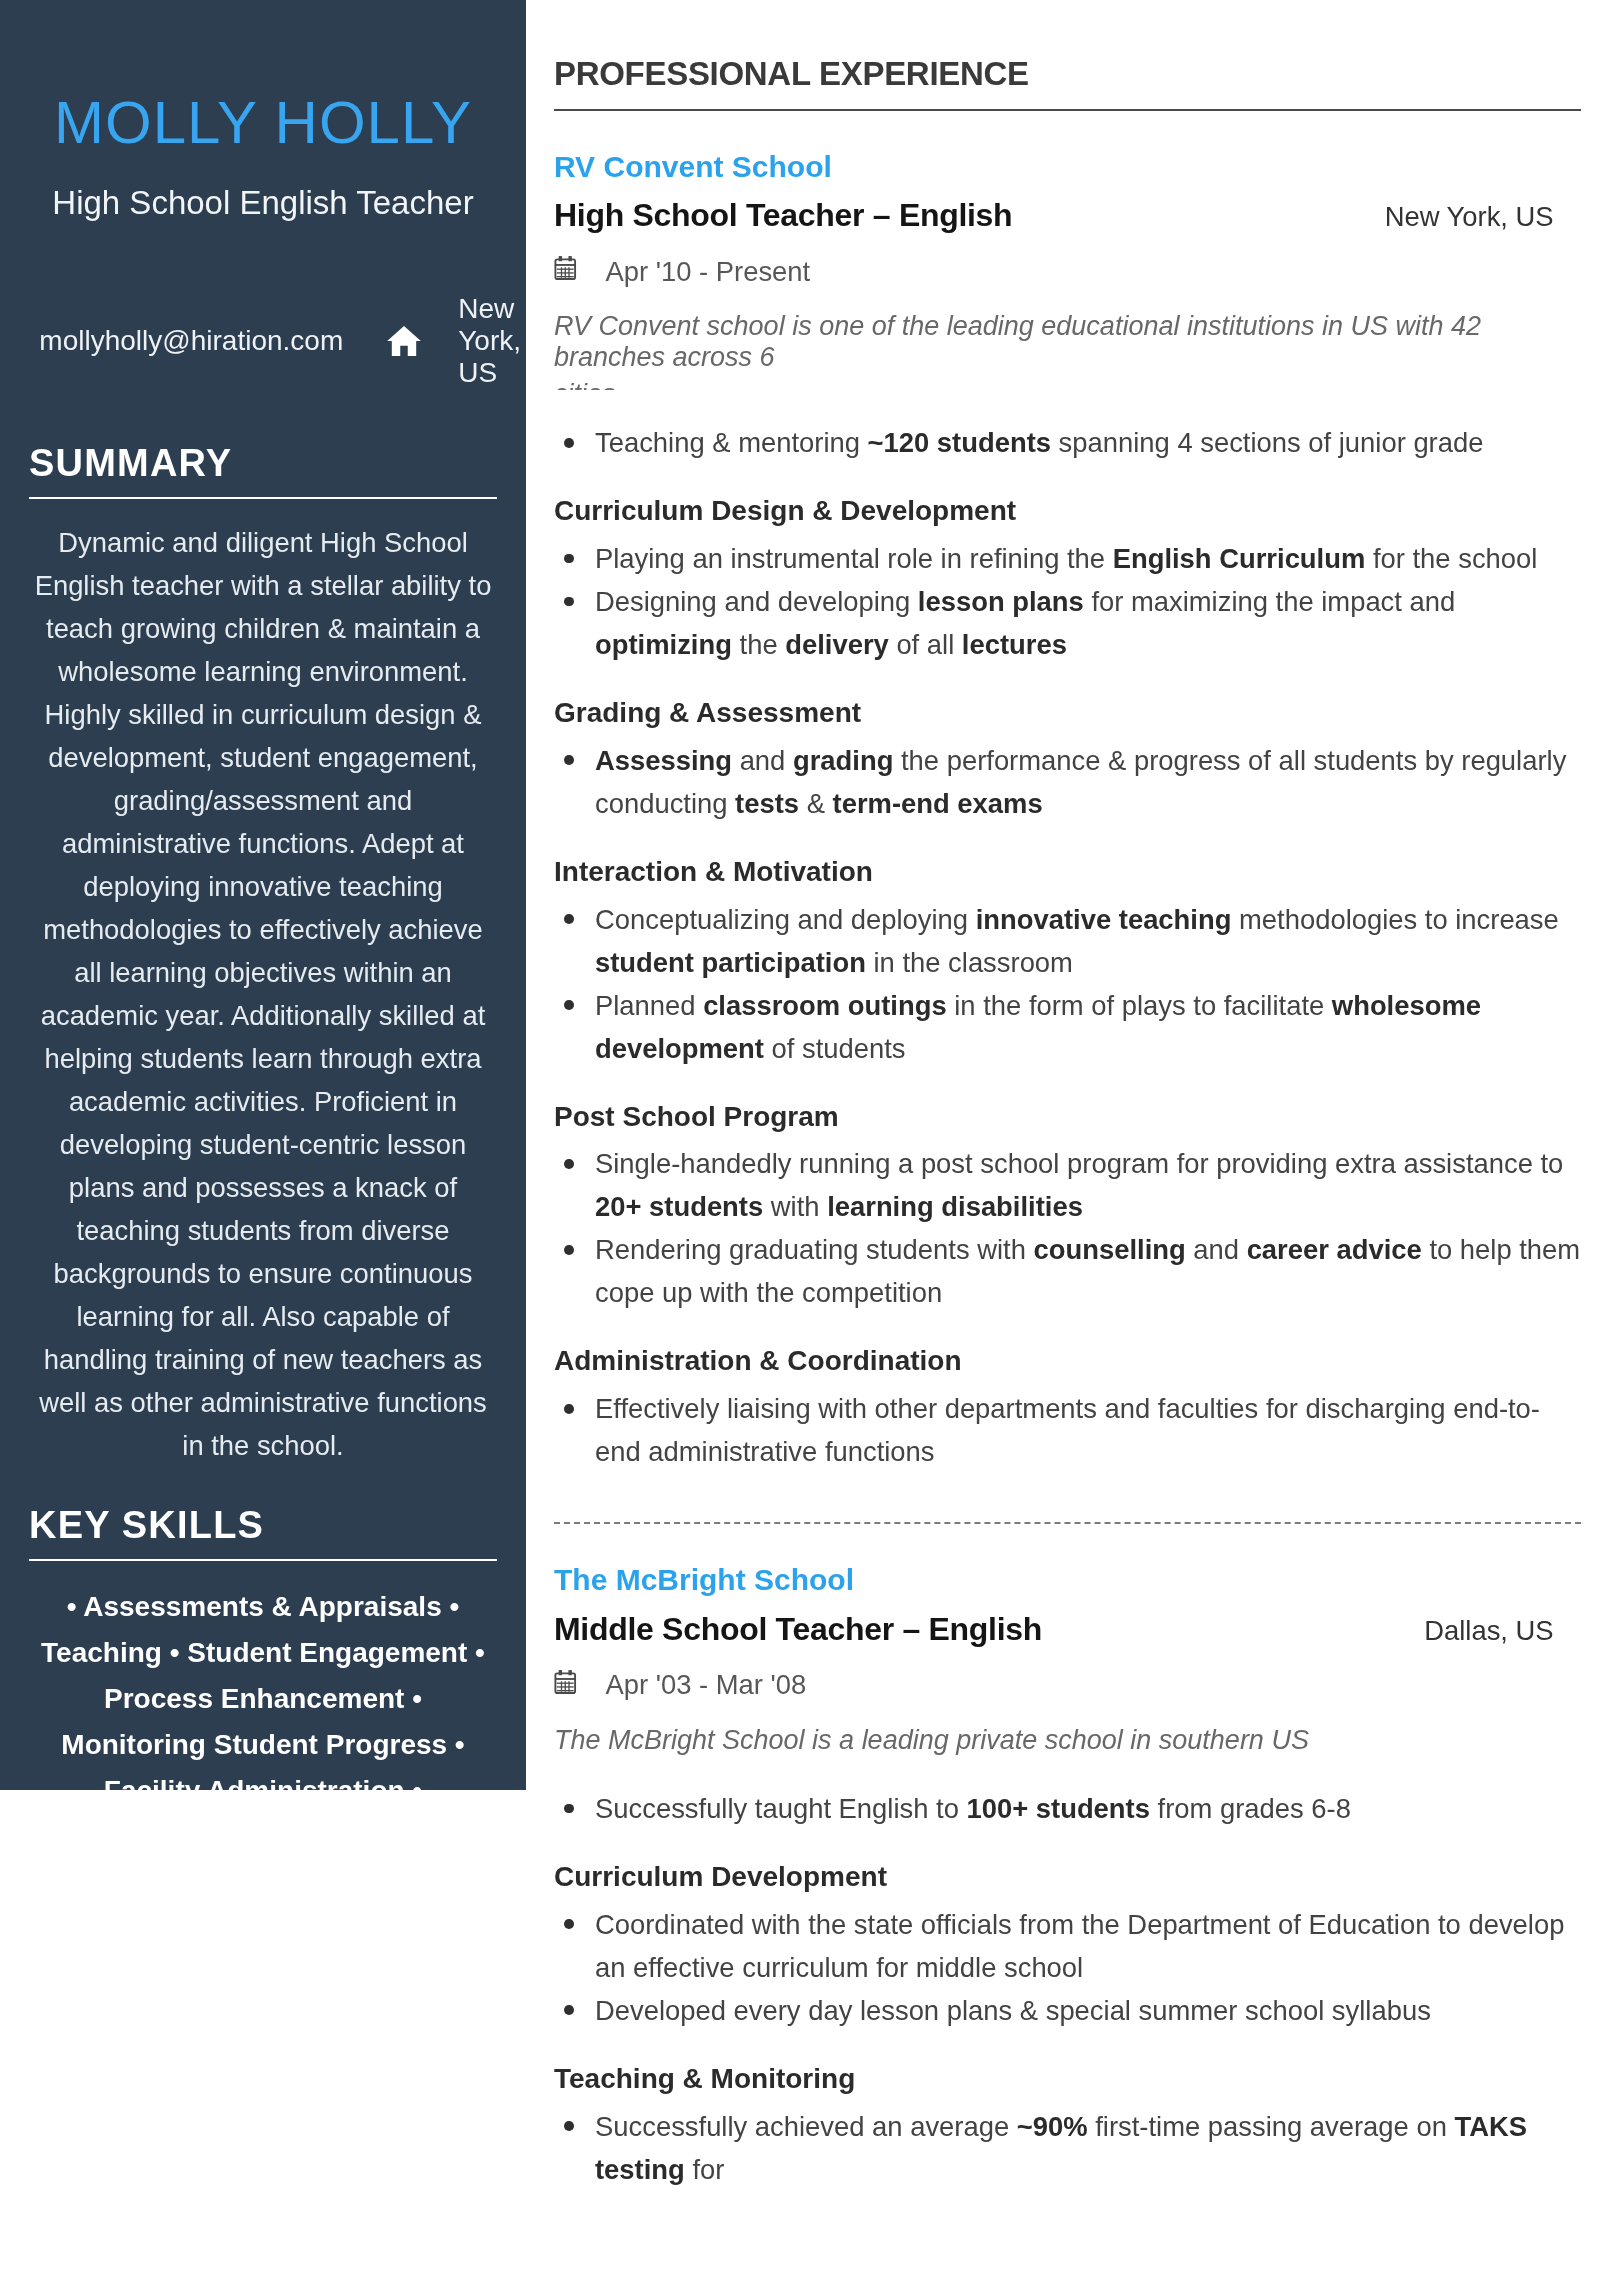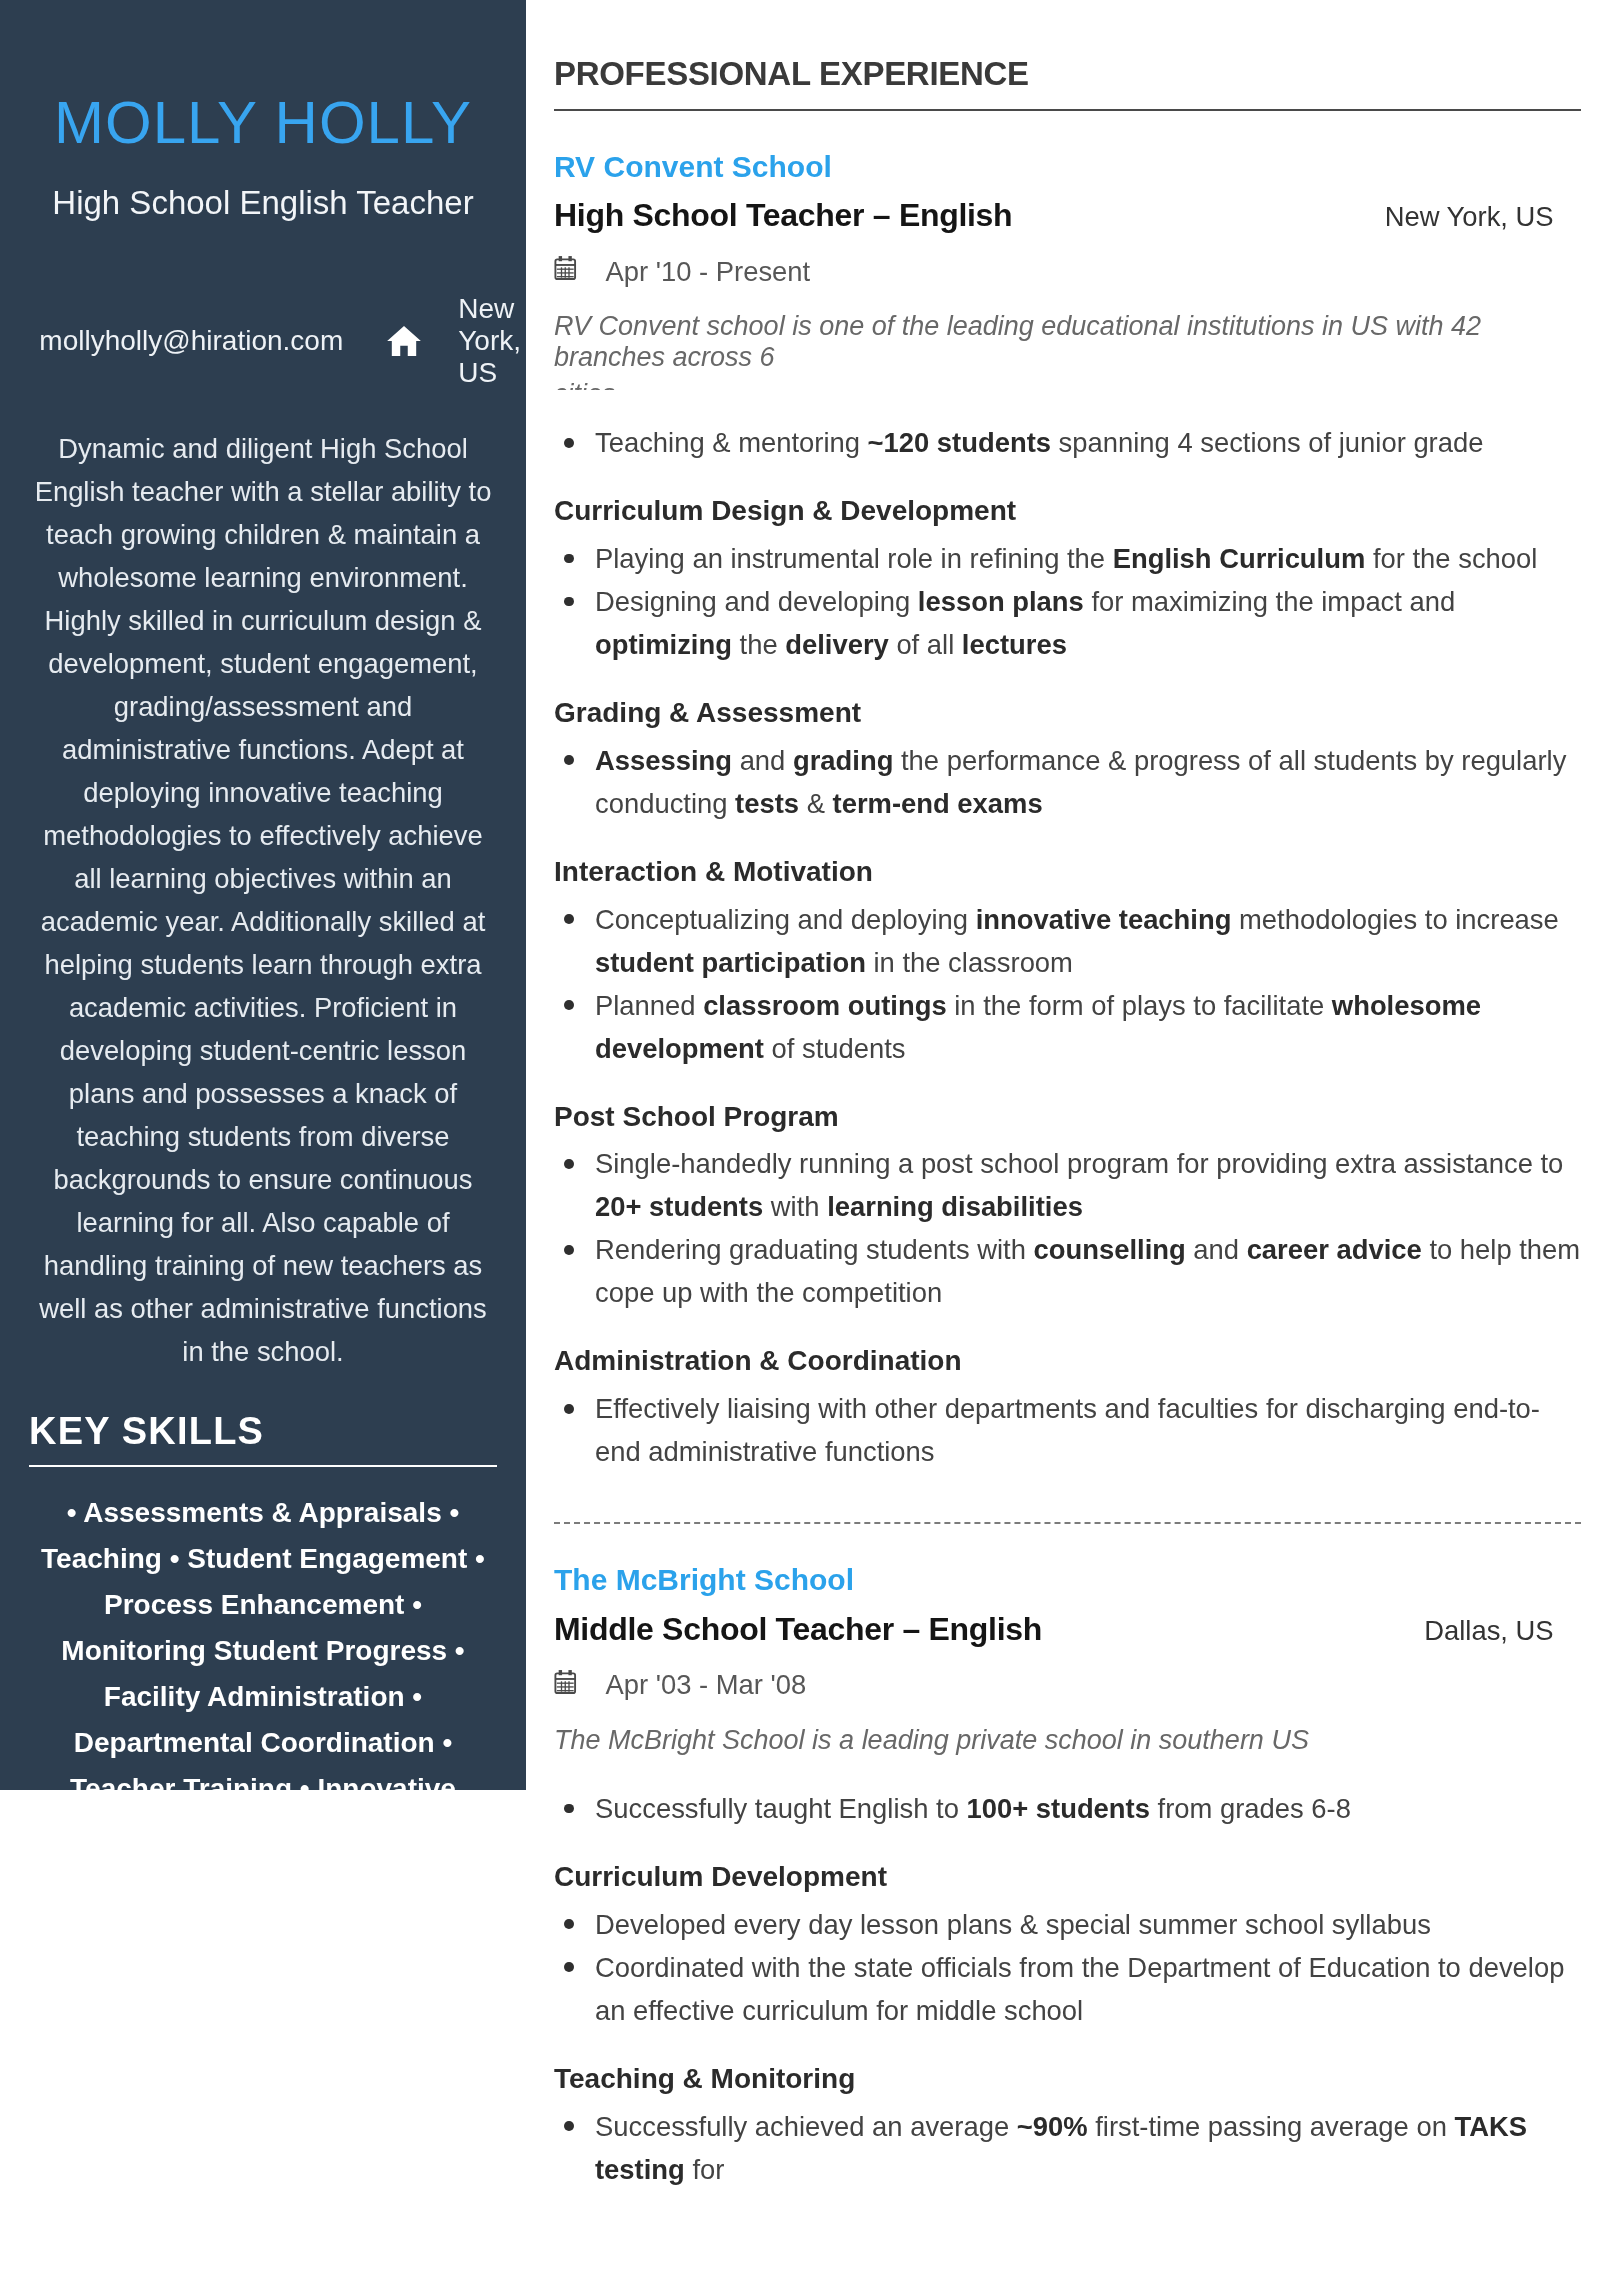--- a/index.html
+++ b/index.html
@@ -68,20 +68,21 @@
         <span class="contact-icon">
           <svg width="34" height="30" viewBox="0 0 36 32">
               <path d="M18 0 L36 16 L31 16 L31 32 L22 32 L22 21 L14 21 L14 32 L5 32 L5 16 L0 16 Z" fill="#ffffff"></path>
             </svg>
         </span>
         <span>New York, US</span>
       </div>
     </div>
 
     <div class="side-section">
+      <div class="side-heading">SUMMARY</div>
       <div class="summary-text">Dynamic and diligent High School English teacher with a stellar ability to teach growing children &amp; maintain a wholesome learning environment. Highly skilled in curriculum design &amp; development, student engagement, grading/assessment and administrative functions. Adept at deploying innovative teaching methodologies to effectively achieve all learning objectives within an academic year. Additionally skilled at helping students learn through extra academic activities. Proficient in developing student-centric lesson plans and possesses a knack of teaching students from diverse backgrounds to ensure continuous learning for all. Also capable of handling training of new teachers as well as other administrative functions in the school.</div>
     </div>
 
     <div class="side-section">
       <div class="side-heading">KEY SKILLS</div>
       <div class="skills-text">• Assessments &amp; Appraisals  • Teaching  • Student Engagement  • Process Enhancement  • Monitoring Student Progress  • Facility Administration  • Departmental Coordination  • Teacher Training  • Innovative Learning  • Teacher Training &amp; Instructions  • Communication &amp; Engagement  • Lesson Plans &amp; Delivery  • Mentoring &amp; Monitoring  • Teaching Methodologies  • Stakeholder Management</div>
     </div>
   </aside>
 
   <main class="main">
@@ -191,22 +192,22 @@
   <div class="group">
 
     <ul class="bullets">
                 <li><span>Successfully taught English to </span><span class="b">100+ students</span><span> from grades 6-8</span></li>
               </ul>
   </div>
 
   <div class="group">
     <div class="group-title">Curriculum Development</div>
     <ul class="bullets">
+                <li><span>Coordinated with the state officials from the Department of Education to develop an effective curriculum for middle school</span></li>
                 <li><span>Developed every day lesson plans &amp; special summer school syllabus</span></li>
-                <li><span>Coordinated with the state officials from the Department of Education to develop an effective curriculum for middle school</span></li>
               </ul>
   </div>
 
   <div class="group">
     <div class="group-title">Teaching &amp; Monitoring</div>
     <ul class="bullets">
                 <li><span>Successfully achieved an average </span><span class="b">~90%</span><span> first-time passing average on </span><span class="b">TAKS testing</span><span> for</span></li>
               </ul>
   </div>
 </div>

